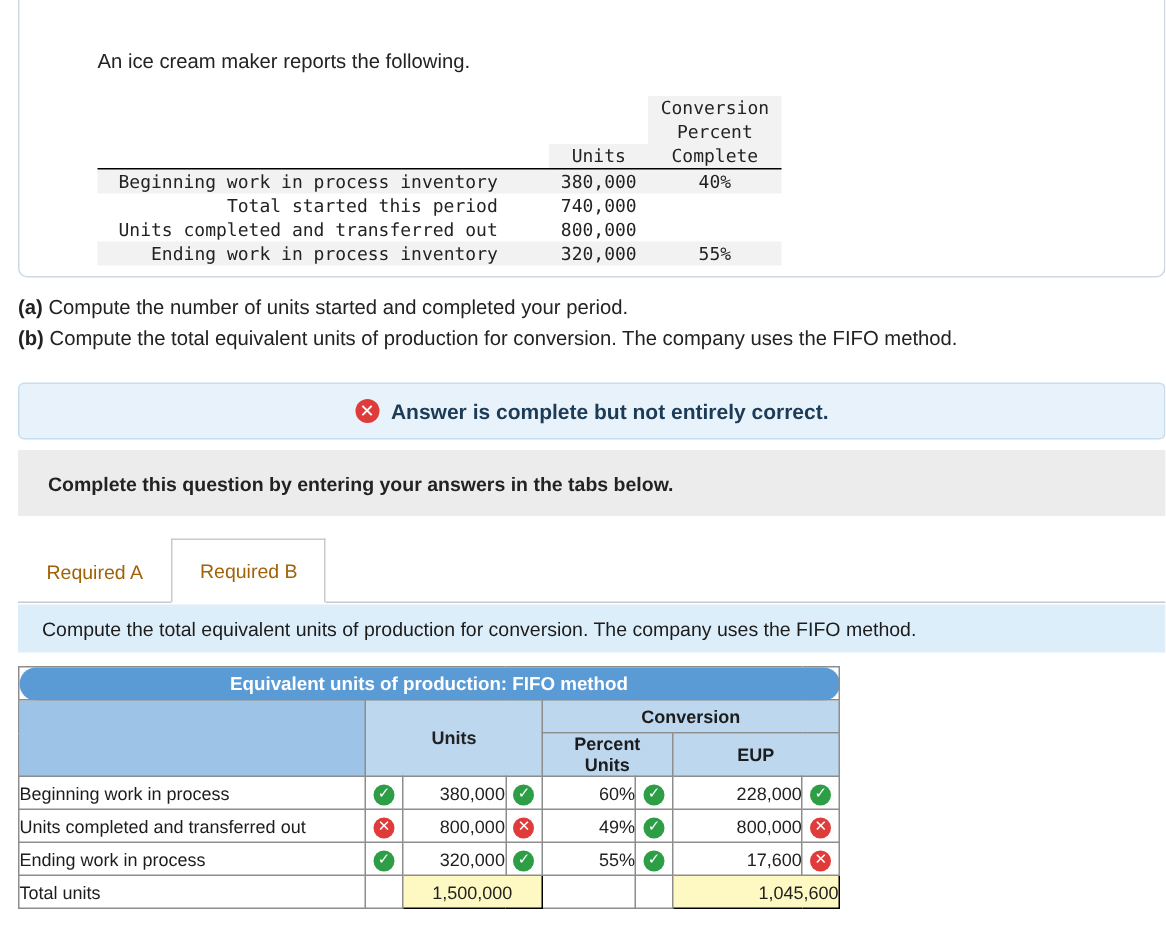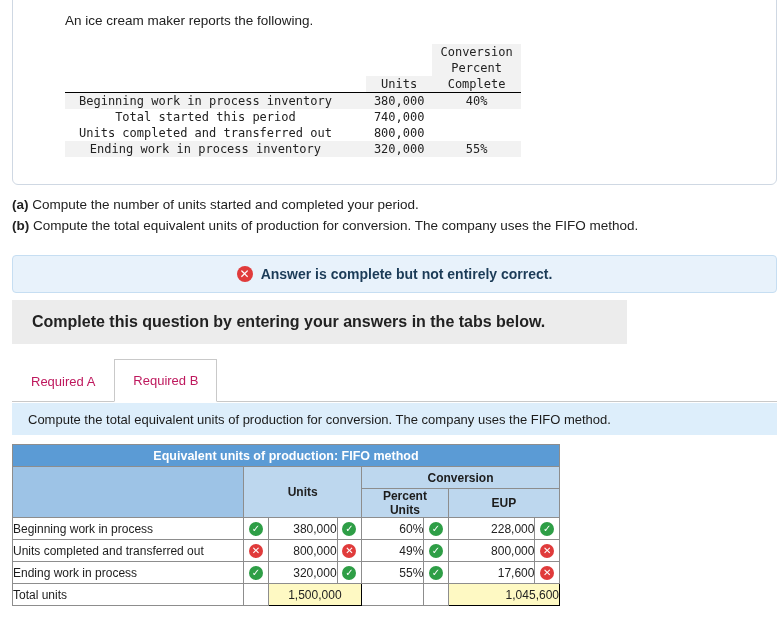--- a/index.html
+++ b/index.html
@@ -25,41 +25,41 @@
     border: 1px solid #cfd8e3;
     border-radius: 6px;
     background: #fff;
     box-sizing: border-box;
     padding: 18px 20px 14px 40px;
     height: 195px;
   }
   .problem-intro {
     font-size: 13.5px;
     color: #222;
-    margin: 4px 0 0 12px;
+    margin: 24px 0 0 12px;
   }
 
   .data-table {
     margin: 16px 0 0 12px;
     border-collapse: collapse;
     font-family: "DejaVu Sans Mono", monospace;
     font-size: 12px;
   }
   .data-table td, .data-table th {
     padding: 1px 8px;
     white-space: nowrap;
   }
   .data-table .hdr-cell {
     text-align: center;
     font-weight: normal;
     background: #f2f2f2;
   }
   .data-table .hdr-border-bottom { border-bottom: 1px solid #000; }
   .data-table tr.shade td { background: #f2f2f2; }
-  .data-table .lbl { text-align: center; padding-left: 14px; }
+  .data-table .lbl { text-align: right; padding-left: 14px; }
   .data-table .num { text-align: right; }
   .data-table .pct { text-align: center; }
   .spacer-col { width: 10px; }
 
   
   .questions {
     position: absolute;
     left: 12px;
     top: 195px;
     width: 760px;
@@ -99,28 +99,28 @@
     margin-right: 8px;
     font-weight: bold;
     font-family: "DejaVu Sans", sans-serif;
   }
 
   
   .instruction {
     position: absolute;
     left: 12px;
     top: 300px;
-    width: 615px;
+    width: 765px;
     height: 44px;
     box-sizing: border-box;
     background: #ececec;
     display: flex;
     align-items: center;
     padding-left: 20px;
-    font-size: 16px;
+    font-size: 13px;
     font-weight: bold;
     color: #222;
   }
 
   
   .tabs {
     position: absolute;
     left: 12px;
     top: 354px;
     width: 765px;
@@ -130,21 +130,21 @@
     display: flex;
     align-items: flex-end;
   }
   .tab {
     font-size: 13px;
     padding: 13px 18px;
     border: 1px solid transparent;
     border-bottom: none;
     background: transparent;
     cursor: pointer;
-    color: #be185d;
+    color: #a16207;
     position: relative;
     top: 1px;
   }
   .tab.active {
     background: #fff;
     border-color: #c9c9c9;
     border-bottom: 1px solid #fff;
     font-weight: normal;
   }
 
@@ -183,20 +183,21 @@
     height: 21px;
   }
   .title-row th {
     background: #5b9bd5;
     color: #fff;
     font-size: 12.5px;
     font-weight: bold;
     text-align: center;
     height: 20px;
     border-color: #4a86b8;
+    border-radius: 11px;
   }
   .blue-cell {
     background: #9dc3e6;
     border-color: #8d8d8d;
   }
   .hdr2 {
     background: #bdd7ee;
     text-align: center;
     font-weight: bold;
     color: #1c1c1c;

